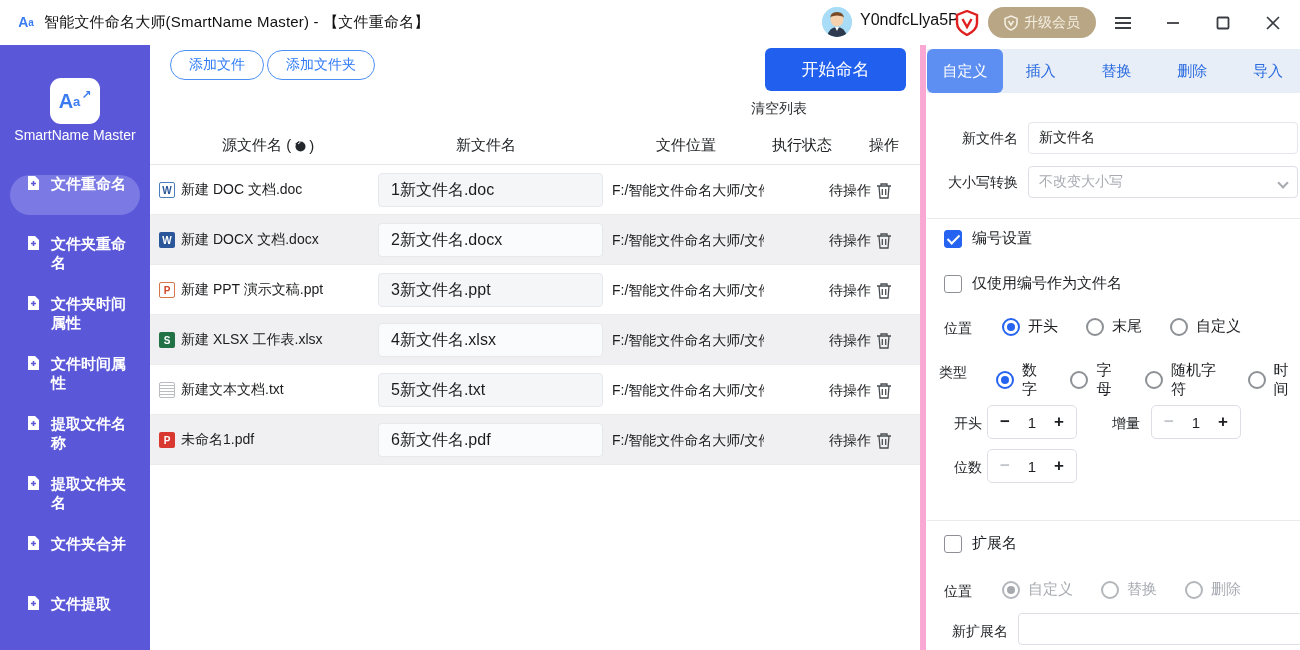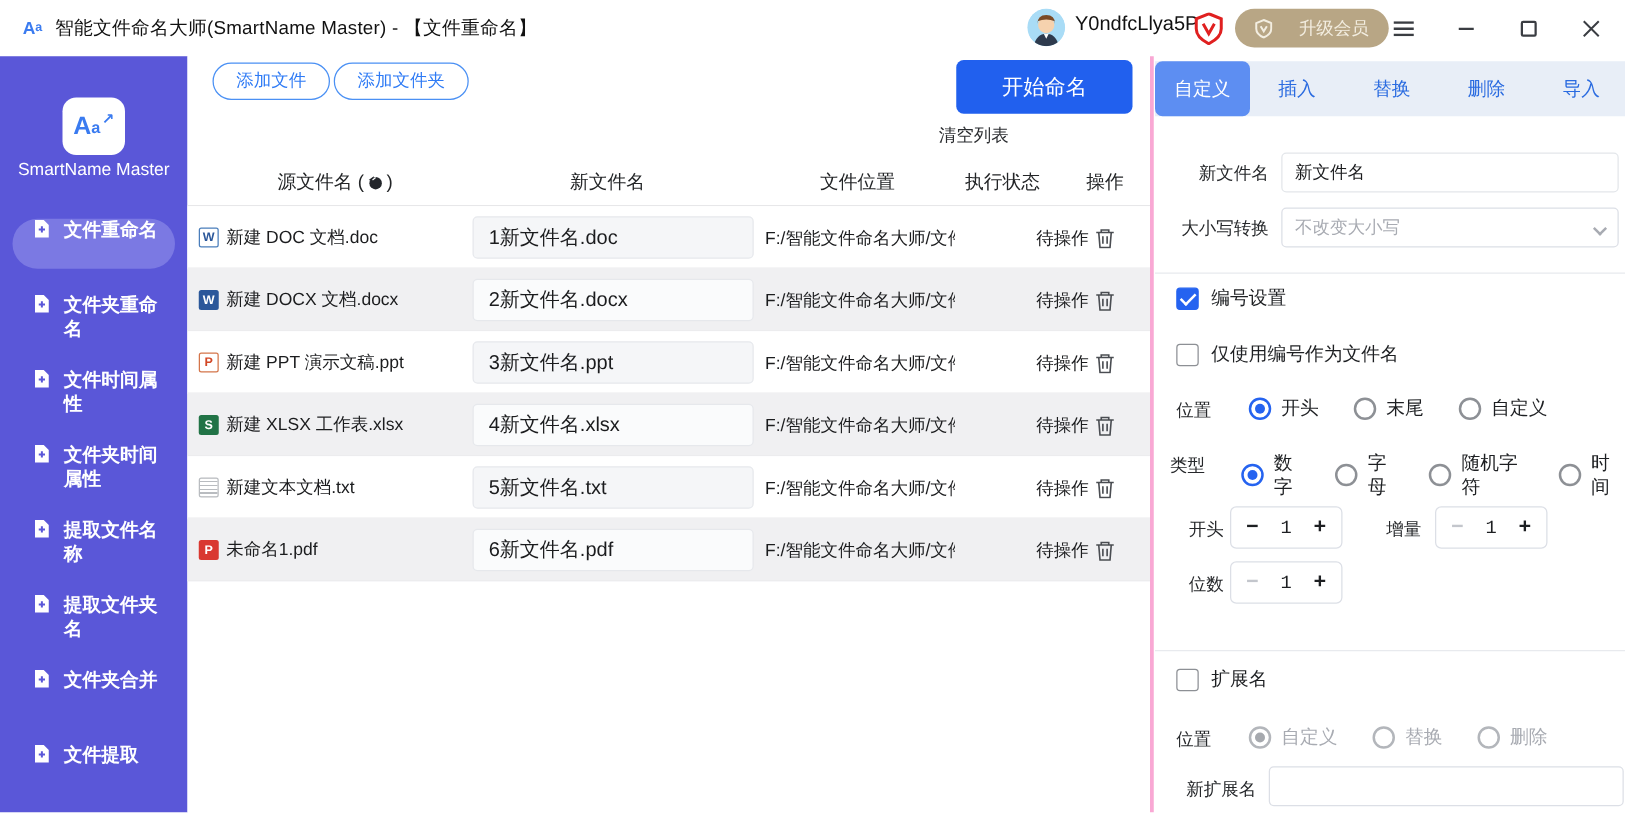--- a/index.html
+++ b/index.html
@@ -9,21 +9,21 @@
 
   
   .titlebar { position:absolute; left:0; top:0; width:1300px; height:45px; background:#fff; display:flex; align-items:center; }
   .appico { position:absolute; left:14px; top:11px; width:24px; height:22px; display:flex; align-items:center; justify-content:center;
             color:#3a7bf0; font-weight:bold; font-size:14px; }
   .apptitle { position:absolute; left:44px; top:13px; font-size:15px; color:#111; letter-spacing:.2px; }
   .avatar { position:absolute; left:822px; top:7px; width:30px; height:30px; border-radius:50%; background:#a9dcf6; overflow:hidden; }
   .username { position:absolute; left:860px; top:11px; font-size:16px; color:#111; }
   .vipbadge { position:absolute; left:955px; top:10px; width:24px; height:26px; }
   .upgrade { position:absolute; left:988px; top:7px; height:31px; padding:0 16px; background:#b8a685; border:none; border-radius:16px;
-             color:#f3eee1; font-size:14px; display:flex; align-items:center; gap:21px; cursor:pointer; }
+             color:#f3eee1; font-size:14px; display:flex; align-items:center; gap:6px; cursor:pointer; }
   .winbtn { position:absolute; top:12px; width:22px; height:22px; display:flex; align-items:center; justify-content:center; cursor:pointer; }
   .wb-menu { left:1112px; } .wb-min { left:1162px; } .wb-max { left:1212px; } .wb-close { left:1262px; }
 
   
   .sidebar { position:absolute; left:0; top:45px; width:150px; height:605px; background:#5a57d8; }
   .logo { position:absolute; left:50px; top:33px; width:50px; height:46px; background:#fff; border-radius:11px;
           display:flex; align-items:center; justify-content:center; color:#3a7bf0; font-weight:bold; font-size:20px; }
   .logo .arr { font-size:12px; margin:-12px 0 0 1px; }
   .brand { position:absolute; left:0; top:82px; width:150px; text-align:center; color:#fff; font-size:14px; }
   .nav { position:absolute; left:0; top:130px; width:150px; }
@@ -65,21 +65,21 @@
   .srcname { position:absolute; left:31px; top:16px; font-size:14px; color:#1b1c1e; white-space:nowrap; }
   .newinput { position:absolute; left:228px; top:8px; width:225px; height:34px; background:#f5f6f8; border:1px solid #e6e8ec;
               border-radius:4px; padding:0 12px; font-size:16px; color:#1b1c1e; font-family:inherit; }
   .trow.alt .newinput { background:#fafbfc; }
   .trow:nth-child(5) .newinput { border-color:#cfd4da; }
   .locpath { position:absolute; left:462px; top:17px; width:152px; font-size:14px; color:#1b1c1e; white-space:nowrap; overflow:hidden; }
   .status { position:absolute; left:612px; top:17px; width:80px; text-align:center; font-size:14px; color:#1b1c1e;margin-left:48px; }
   .trash { position:absolute; left:726px; top:17px; width:16px; height:17px; cursor:pointer; }
 
   
-  .panel { position:absolute; left:920px; top:45px; width:380px; height:605px; background:#fff; border-left:3px solid #f9a8d4;font-family:Liberation Mono, monospace; }
+  .panel { position:absolute; left:920px; top:45px; width:380px; height:605px; background:#fff; border-left:6px solid #f9a8d4; }
   .tabbar { position:absolute; left:1px; top:4px; width:379px; height:44px; background:#e8eef7; display:flex; }
   .tab { width:76px; height:44px; display:flex; align-items:center; justify-content:center; font-size:15px; color:#2a6be0; cursor:pointer; }
   .tab.active { background:#5d8ef2; color:#fff; border-radius:6px; }
 
   .flabel { position:absolute; font-size:14px; color:#26282b; text-align:right; }
   .pinput { position:absolute; height:32px; border:1px solid #e3e6ea; border-radius:4px; background:#fff; padding:0 10px;
             font-size:14px; color:#1b1c1e; font-family:inherit; }
   .pselect { position:absolute; height:32px; border:1px solid #dcdfe6; border-radius:4px; background:#fff; padding:0 10px;
              font-size:14px; color:#a8abb2; display:flex; align-items:center; cursor:pointer; }
   .chev { position:absolute; right:10px; top:12px; width:8px; height:8px; border-right:2px solid #a8abb2; border-bottom:2px solid #a8abb2;
@@ -191,30 +191,30 @@
           </span>
         <span>文件夹重命名</span>
       </div>
       <div class="navitem">
         <span class="nico">
             <svg width="15" height="16" viewBox="0 0 15 16">
               <path d="M2 1 h7 l4 4 v10 h-11 z" fill="#fff"></path>
               <path d="M7.5 6 v5 M5 8.5 h5" stroke="#5a57d8" stroke-width="1.6"></path>
             </svg>
           </span>
+        <span>文件夹时间属性</span>
+      </div>
+      <div class="navitem">
+        <span class="nico">
+            <svg width="15" height="16" viewBox="0 0 15 16">
+              <path d="M2 1 h7 l4 4 v10 h-11 z" fill="#fff"></path>
+              <path d="M7.5 6 v5 M5 8.5 h5" stroke="#5a57d8" stroke-width="1.6"></path>
+            </svg>
+          </span>
         <span>文件时间属性</span>
-      </div>
-      <div class="navitem">
-        <span class="nico">
-            <svg width="15" height="16" viewBox="0 0 15 16">
-              <path d="M2 1 h7 l4 4 v10 h-11 z" fill="#fff"></path>
-              <path d="M7.5 6 v5 M5 8.5 h5" stroke="#5a57d8" stroke-width="1.6"></path>
-            </svg>
-          </span>
-        <span>文件夹时间属性</span>
       </div>
       <div class="navitem">
         <span class="nico">
             <svg width="15" height="16" viewBox="0 0 15 16">
               <path d="M2 1 h7 l4 4 v10 h-11 z" fill="#fff"></path>
               <path d="M7.5 6 v5 M5 8.5 h5" stroke="#5a57d8" stroke-width="1.6"></path>
             </svg>
           </span>
         <span>提取文件名称</span>
       </div>

